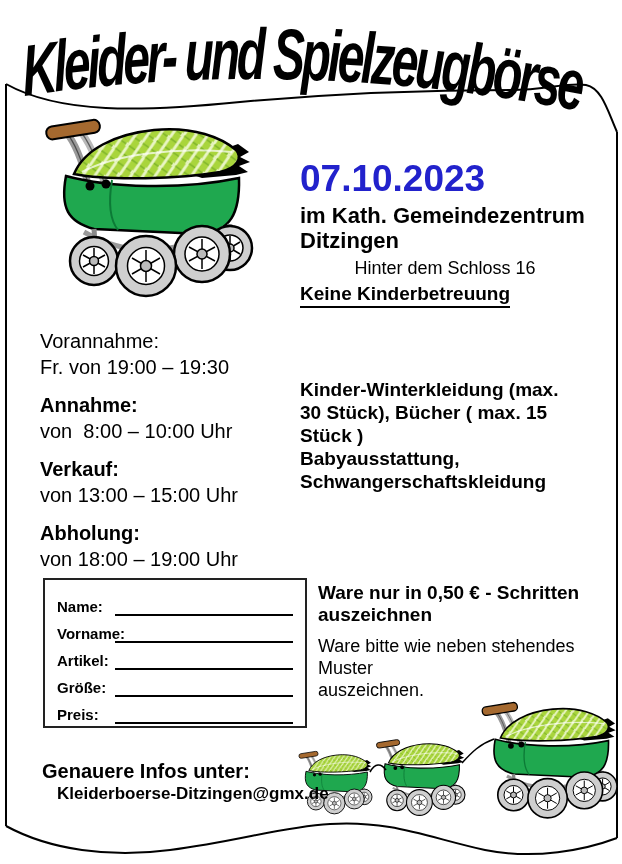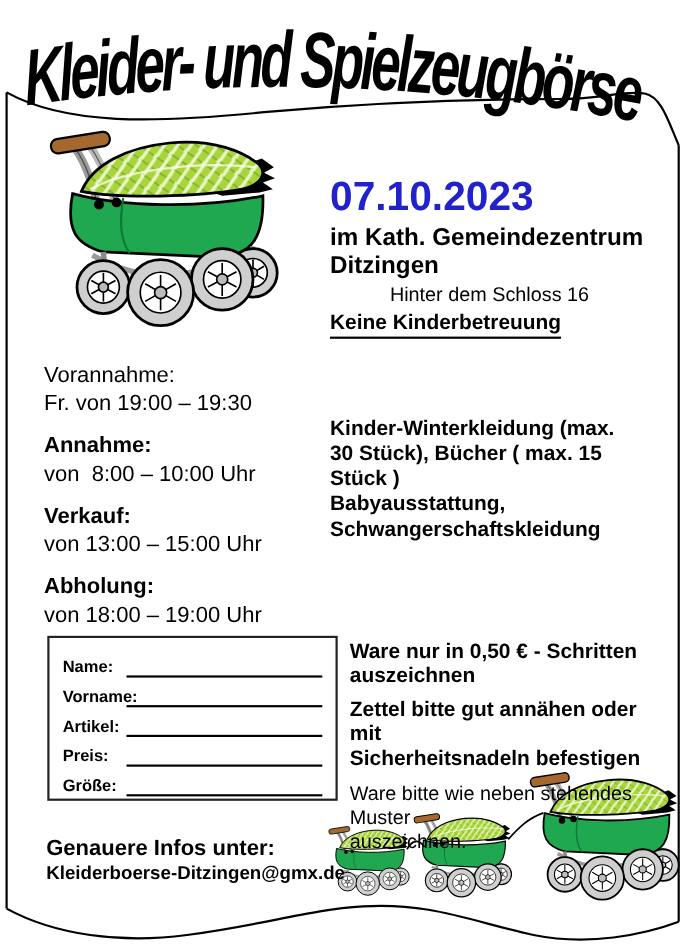--- a/index.html
+++ b/index.html
@@ -36,21 +36,21 @@
   .form-line{flex:1;border-bottom:2px solid #000;height:18px;}
 
   
   .notes{left:318px;top:582px;width:272px;}
   .note-b{font-size:19px;font-weight:bold;line-height:22px;margin-bottom:9px;}
   .note-r{font-size:18px;line-height:22px;}
 
   
   .footer{left:42px;top:760px;width:300px;}
   .footer-label{font-size:20px;font-weight:bold;line-height:23px;}
-  .footer-email{font-size:17px;font-weight:bold;line-height:21px;}
+  .footer-email{font-size:17px;font-weight:bold;line-height:21px;margin-left:15px;}
 </style>
 </head>
 <body>
 
 <div class="page">
 
   <svg class="art" viewBox="0 0 622 864" xmlns="http://www.w3.org/2000/svg">
     <defs>
       <path id="titleArc" d="M 24 64 Q 300 36 604 77" fill="none"></path>
       <pattern id="lat" width="14" height="14" patternUnits="userSpaceOnUse" patternTransform="rotate(-10)">
@@ -180,38 +180,34 @@
     </div>
     <div class="form-row">
       <span class="form-label">Vorname:</span>
       <span class="form-line"></span>
     </div>
     <div class="form-row">
       <span class="form-label">Artikel:</span>
       <span class="form-line"></span>
     </div>
     <div class="form-row">
+      <span class="form-label">Größe:</span>
+      <span class="form-line"></span>
+    </div>
+    <div class="form-row">
       <span class="form-label">Preis:</span>
-      <span class="form-line"></span>
-    </div>
-    <div class="form-row">
-      <span class="form-label">Größe:</span>
       <span class="form-line"></span>
     </div>
   </div>
 
   <div class="txt notes">
     <div class="note-b">
       <div>Ware nur in 0,50 € - Schritten</div>
       <div>auszeichnen</div>
     </div>
-    <div class="note-b">
-      <div>Zettel bitte gut annähen oder mit</div>
-      <div>Sicherheitsnadeln befestigen</div>
-    </div>
     <div class="note-r">
       <div>Ware bitte wie neben stehendes Muster</div>
       <div>auszeichnen.</div>
     </div>
   </div>
 
   <div class="txt footer">
     <div class="footer-label">Genauere Infos unter:</div>
     <div class="footer-email">Kleiderboerse-Ditzingen@gmx.de</div>
   </div>

